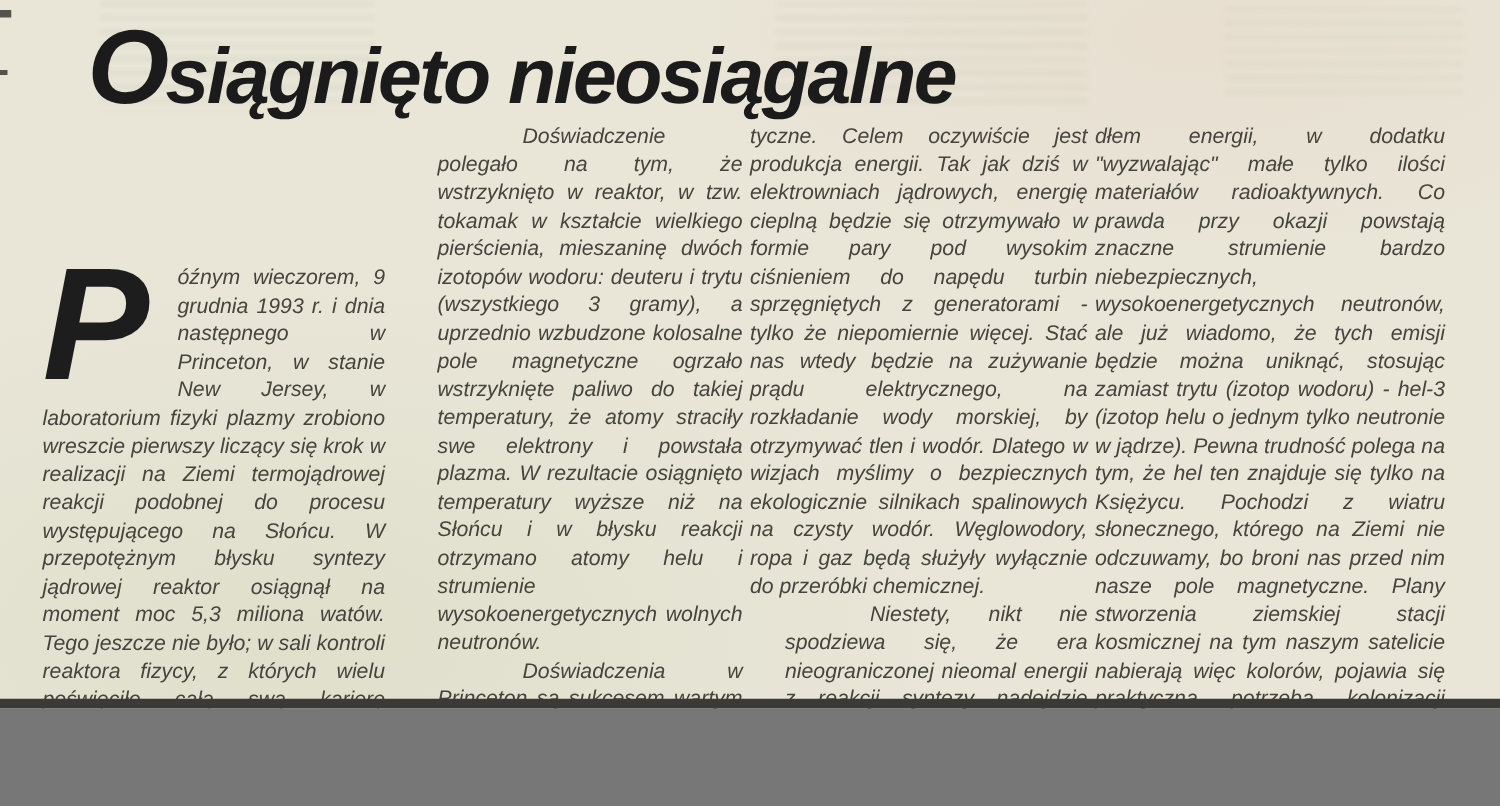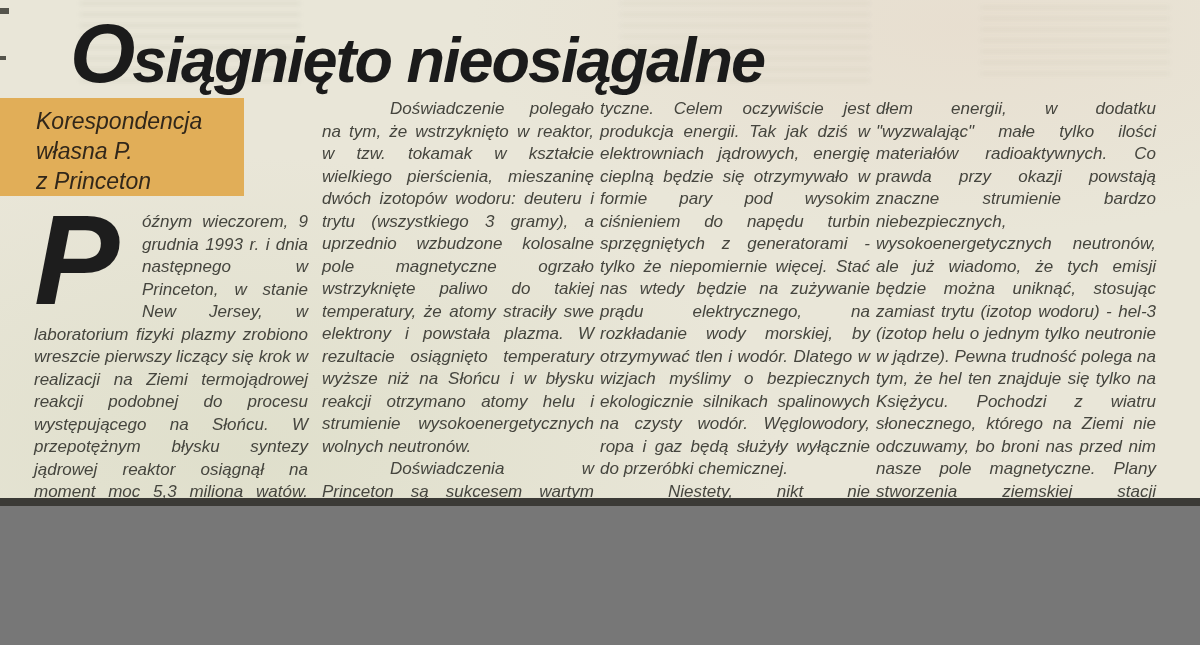--- a/index.html
+++ b/index.html
@@ -1,17 +1,17 @@
 <!DOCTYPE html>
 <html><head>
 <meta charset="utf-8">
 <style>
   html,body{margin:0;padding:0;background:#777;}
   .page{
-    position:relative;width:1200px;height:506px;overflow:hidden;
+    position:relative;width:1200px;height:567px;overflow:hidden;
     background:
       radial-gradient(ellipse 900px 500px at 20% 90%, rgba(205,210,180,.35), transparent 60%),
       radial-gradient(ellipse 700px 300px at 80% 5%, rgba(230,215,200,.5), transparent 70%),
       #e9e6d8;
     font-family:"Liberation Sans", sans-serif;
   }
   
   .ghost-block{
     position:absolute;
     background:repeating-linear-gradient(180deg, rgba(150,155,130,.14) 0 3px, transparent 3px 11px);
@@ -40,21 +40,21 @@
     font-style:italic;color:#31271a;
     font-size:23px;line-height:30px;
   }
 
   .col{
     position:absolute;color:#45453e;
     font-style:italic;font-size:17px;line-height:22.5px;
     text-align:justify;
   }
   .col p{margin:0;}
-  .col p.indent{text-indent:68px;}
+  .col p.indent{text-indent:68px;margin-left:28px;}
   .col1{left:34px;top:211px;width:274px;}
   .col2{left:322px;top:98px;width:272px;}
   .col3{left:600px;top:98px;width:270px;}
   .col4{left:876px;top:98px;width:280px;}
 
   .dropcap{
     float:left;width:108px;height:110px;
     font-size:128px;line-height:98px;
     font-weight:bold;font-style:italic;color:#1d1d1d;
   }
@@ -90,25 +90,20 @@
 
   <div class="ghost-block gb1"></div>
   <div class="ghost-block gb2"></div>
   <div class="ghost-block gb3"></div>
   <div class="ghost-block gb4"></div>
   <div class="edge-mark em1"></div>
   <div class="edge-mark em2"></div>
 
   <h1 class="title"><span class="initial">O</span><span>siągnięto nieosiągalne</span></h1>
 
-  <div class="kicker" style="background:#e1ae58;">
-    <div>Korespondencja</div>
-    <div>własna P.</div>
-    <div>z Princeton</div>
-  </div>
 
   <div class="col col1">
     <p><span class="dropcap">P</span><span>óźnym wieczorem, 9 grudnia 1993 r. i dnia następnego w Princeton, w stanie New Jersey, w laboratorium fizyki plazmy zrobiono wreszcie pierwszy liczący się krok w realizacji na Ziemi termojądrowej reakcji podobnej do procesu występującego na Słońcu. W przepotężnym błysku syntezy jądrowej reaktor osiągnął na moment moc 5,3 miliona watów. Tego jeszcze nie było; w sali kontroli reaktora fizycy, z których wielu poświęciło całą swą karierę naukową badaniu tej reakcji, byli oszołomieni. Nawet łzy radości pokazały się u niektórych.</span></p>
   </div>
 
   <div class="col col2">
     <p class="indent">Doświadczenie polegało na tym, że wstrzyknięto w reaktor, w tzw. tokamak w kształcie wielkiego pierścienia, mieszaninę dwóch izotopów wodoru: deuteru i trytu (wszystkiego 3 gramy), a uprzednio wzbudzone kolosalne pole magnetyczne ogrzało wstrzyknięte paliwo do takiej temperatury, że atomy straciły swe elektrony i powstała plazma. W rezultacie osiągnięto temperatury wyższe niż na Słońcu i w błysku reakcji otrzymano atomy helu i strumienie wysokoenergetycznych wolnych neutronów.</p>
     <p class="indent">Doświadczenia w Princeton są sukcesem wartym zanotowania w kronikach naszej cywilizacji. Te udane eksperymenty syntezy jądrowej są jednak tylko pierwszym krokiem, bo osiągnięto - i to na moment tylko! - moc zaledwie w połowie wystarczającą do inicjowania reakcji przez pole magne-</p>
   </div>
 

